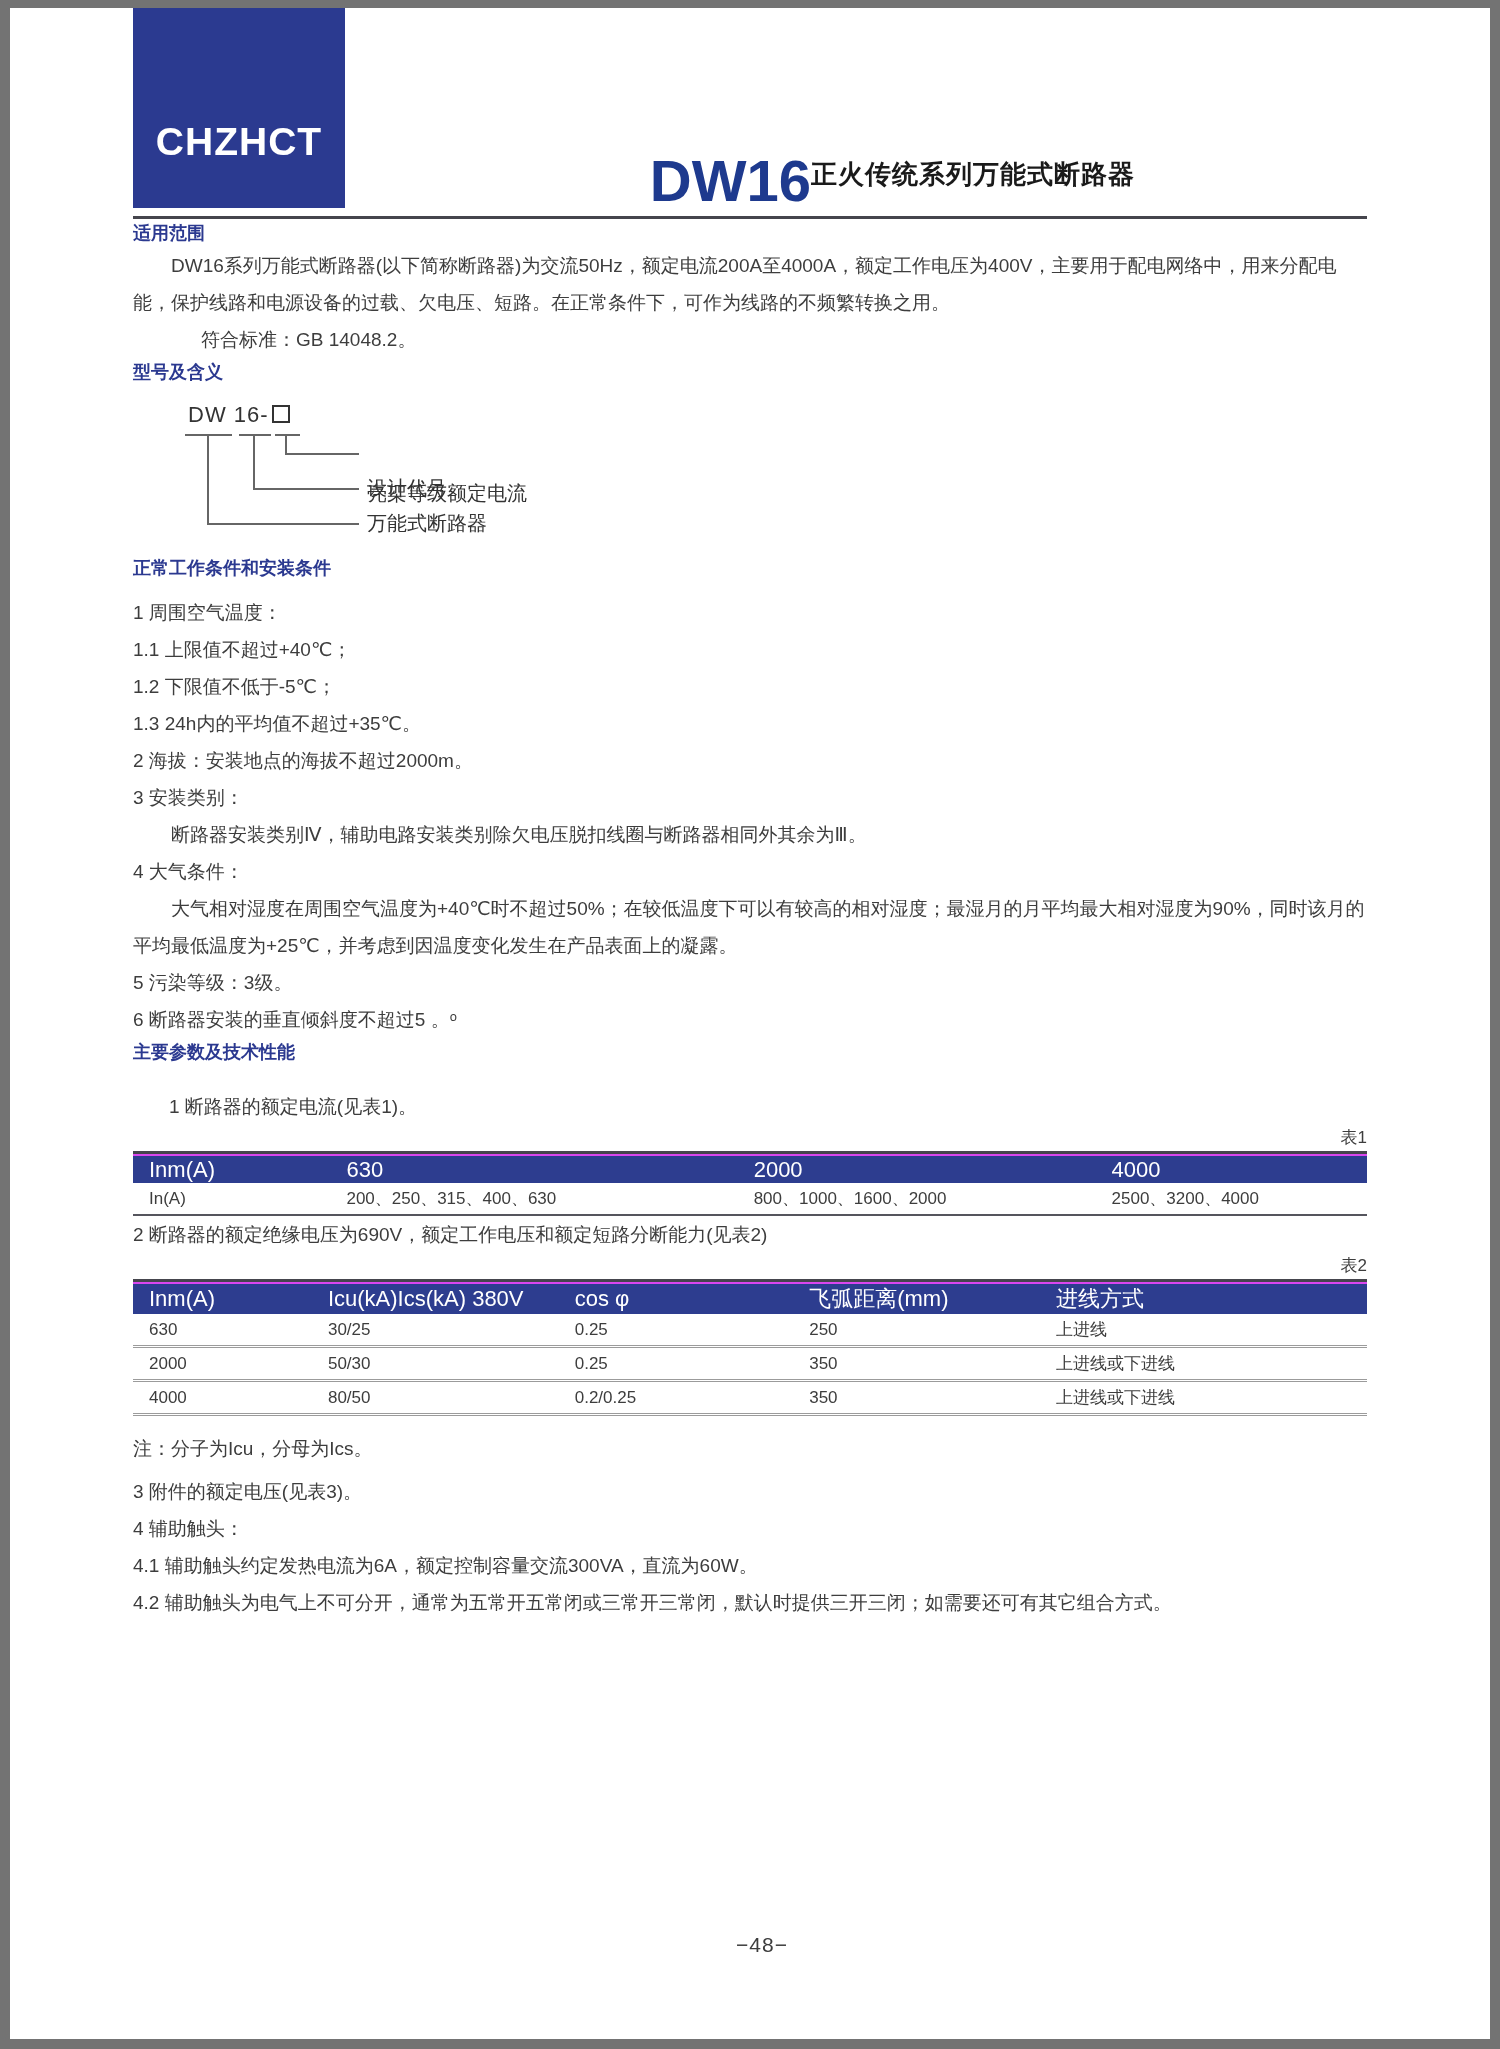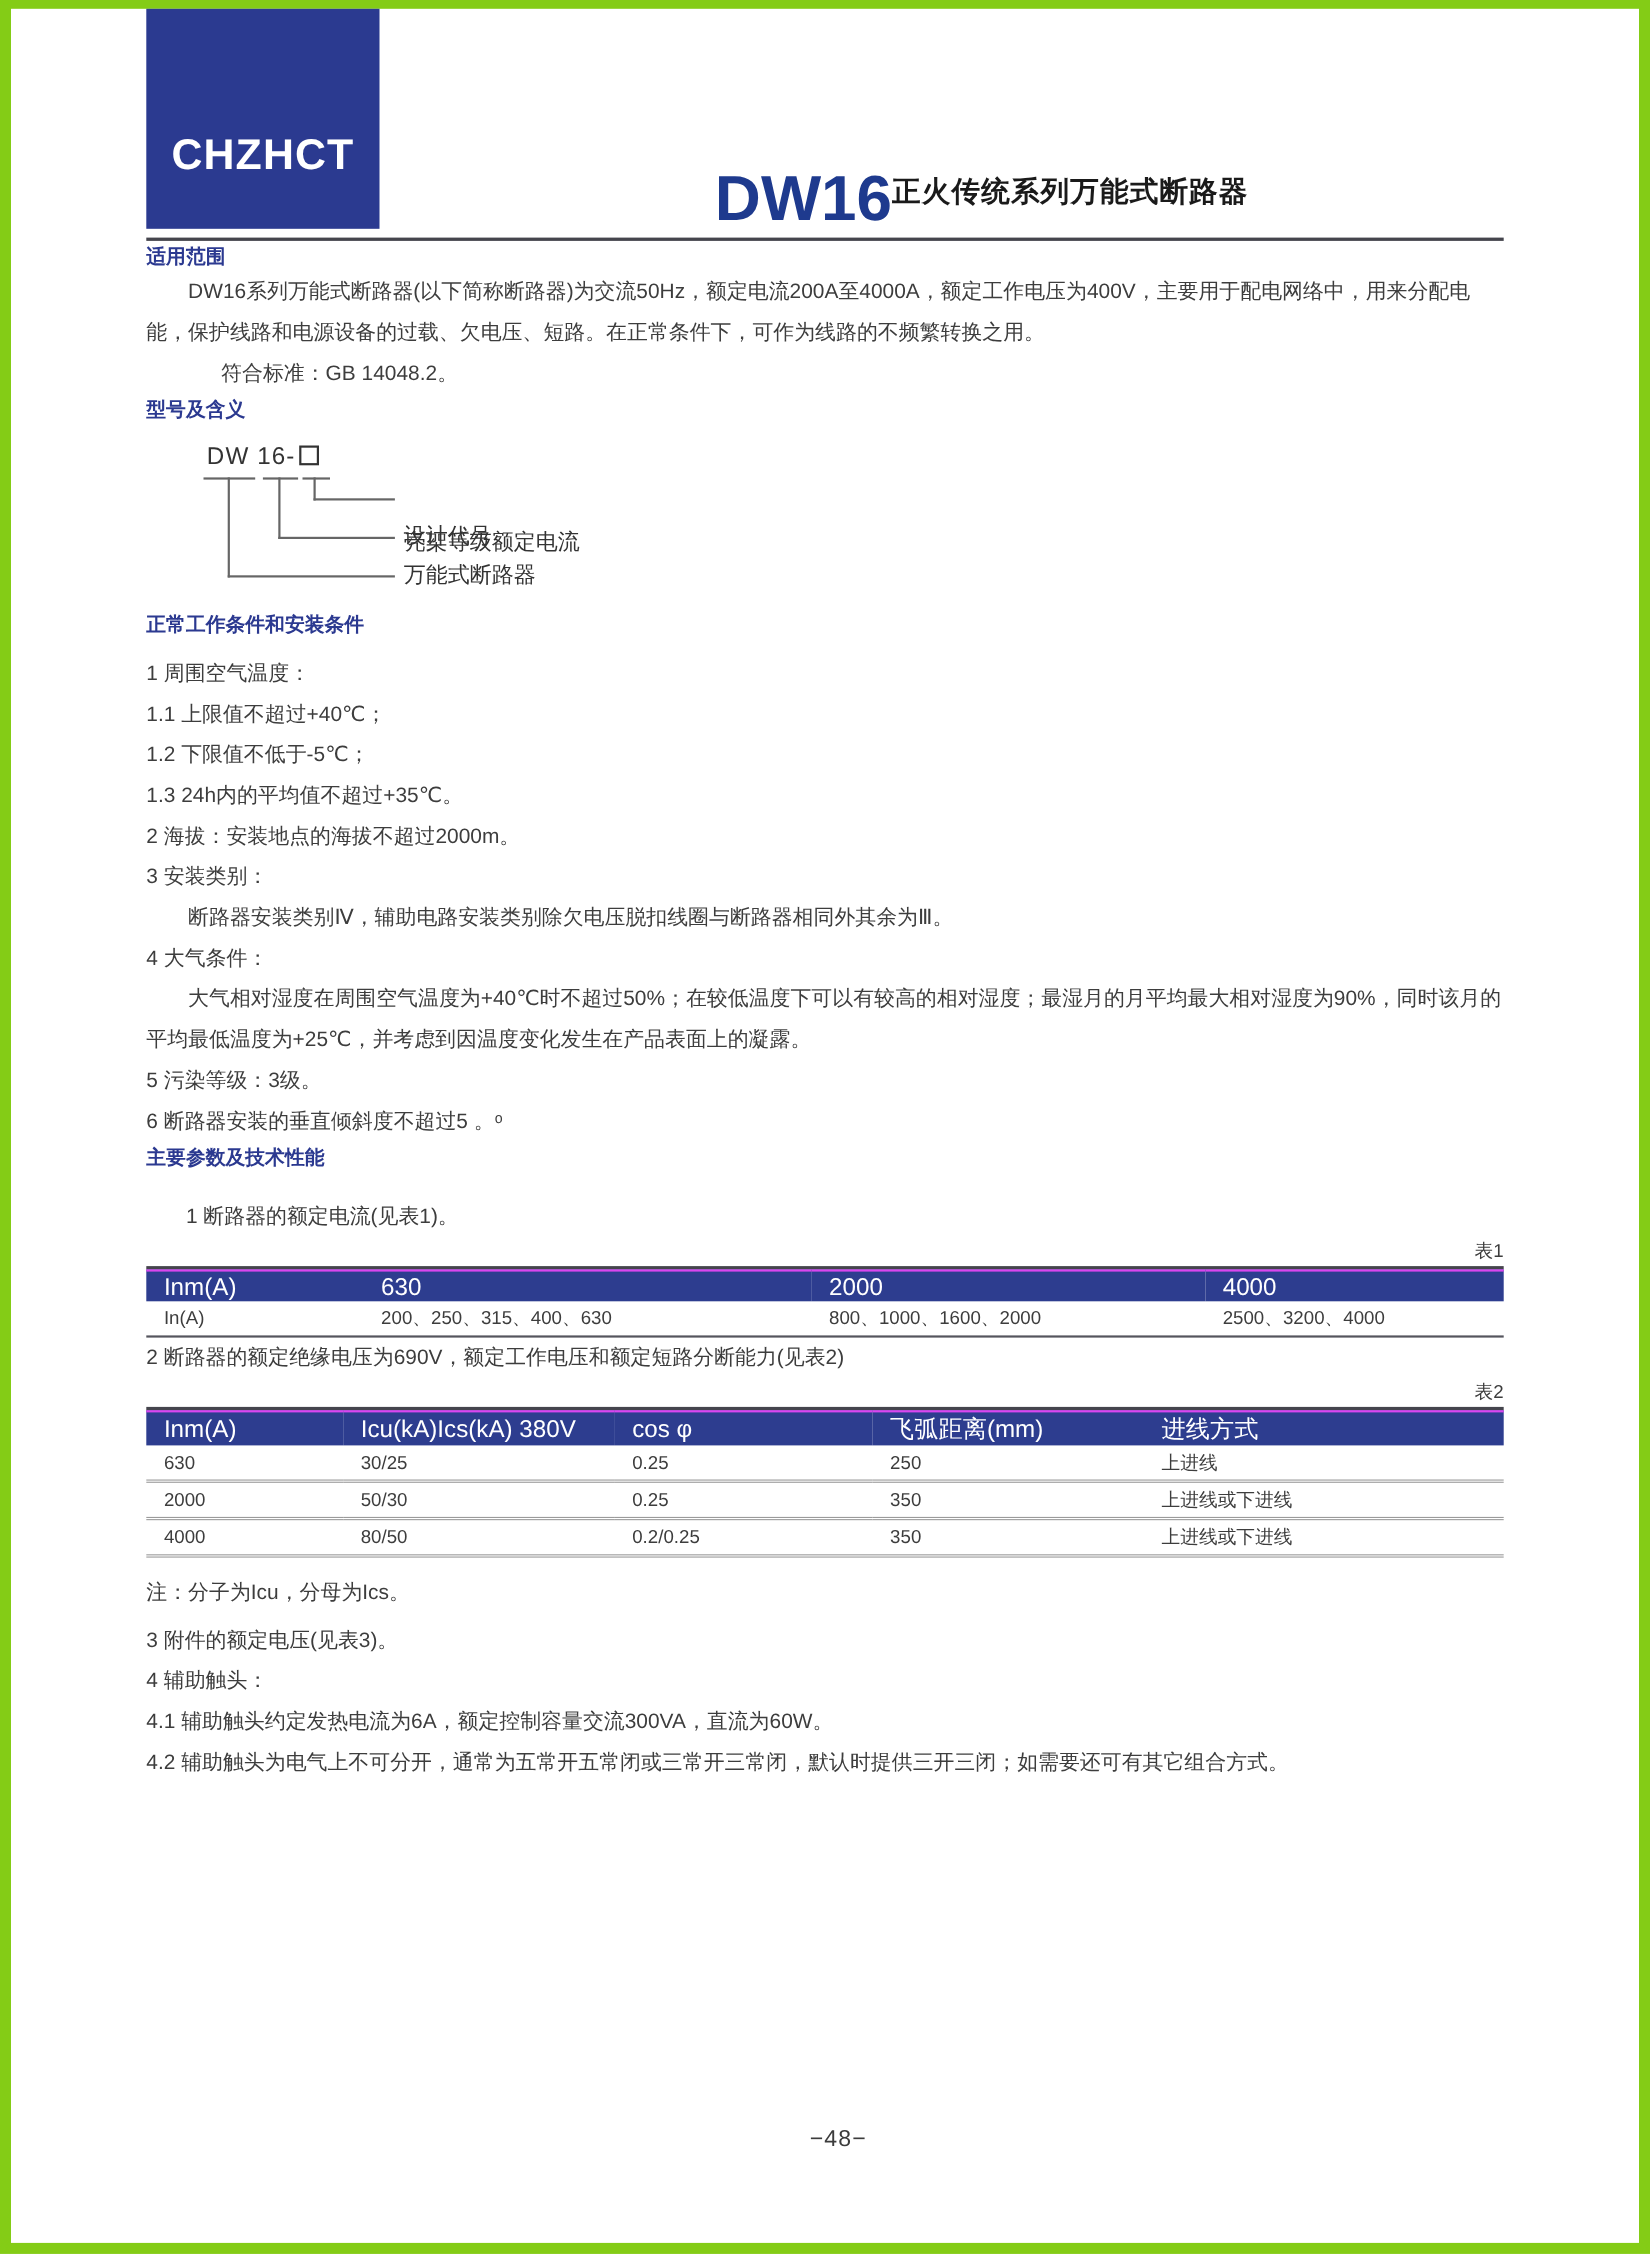--- a/index.html
+++ b/index.html
@@ -1,17 +1,17 @@
 <!DOCTYPE html>
 <html><head>
 <meta charset="utf-8">
 <style>
   html,body{margin:0;padding:0;}
   body{font-family:"Liberation Sans","DejaVu Sans",sans-serif;background:#dcdcda;}
-  .viewport{position:relative;width:1500px;height:2049px;background:#84cc16;overflow:hidden;}
+  .viewport{position:relative;width:1500px;height:2049px;background:#737373;overflow:hidden;}
   .page{position:absolute;left:10px;top:8px;width:1480px;height:2031px;background:#ffffff;}
 
   
   .hdr{position:relative;height:208px;margin:0 123px 0 123px;border-bottom:3px solid #45454d;}
   .logo{position:absolute;left:0;top:0;width:212px;height:200px;background:#2b3a90;}
   .logo span{display:block;text-align:center;margin-top:112px;color:#ffffff;
              font-size:39px;font-weight:800;letter-spacing:1px;}
   .title-block{position:absolute;right:232px;bottom:6px;display:flex;flex-direction:row;align-items:flex-start;}
   .product-code{font-size:58px;font-weight:800;color:#1e3a8e;line-height:1;}
   .product-subtitle{font-size:26px;font-weight:700;color:#1a1a1a;margin-top:5px;letter-spacing:1px;}

